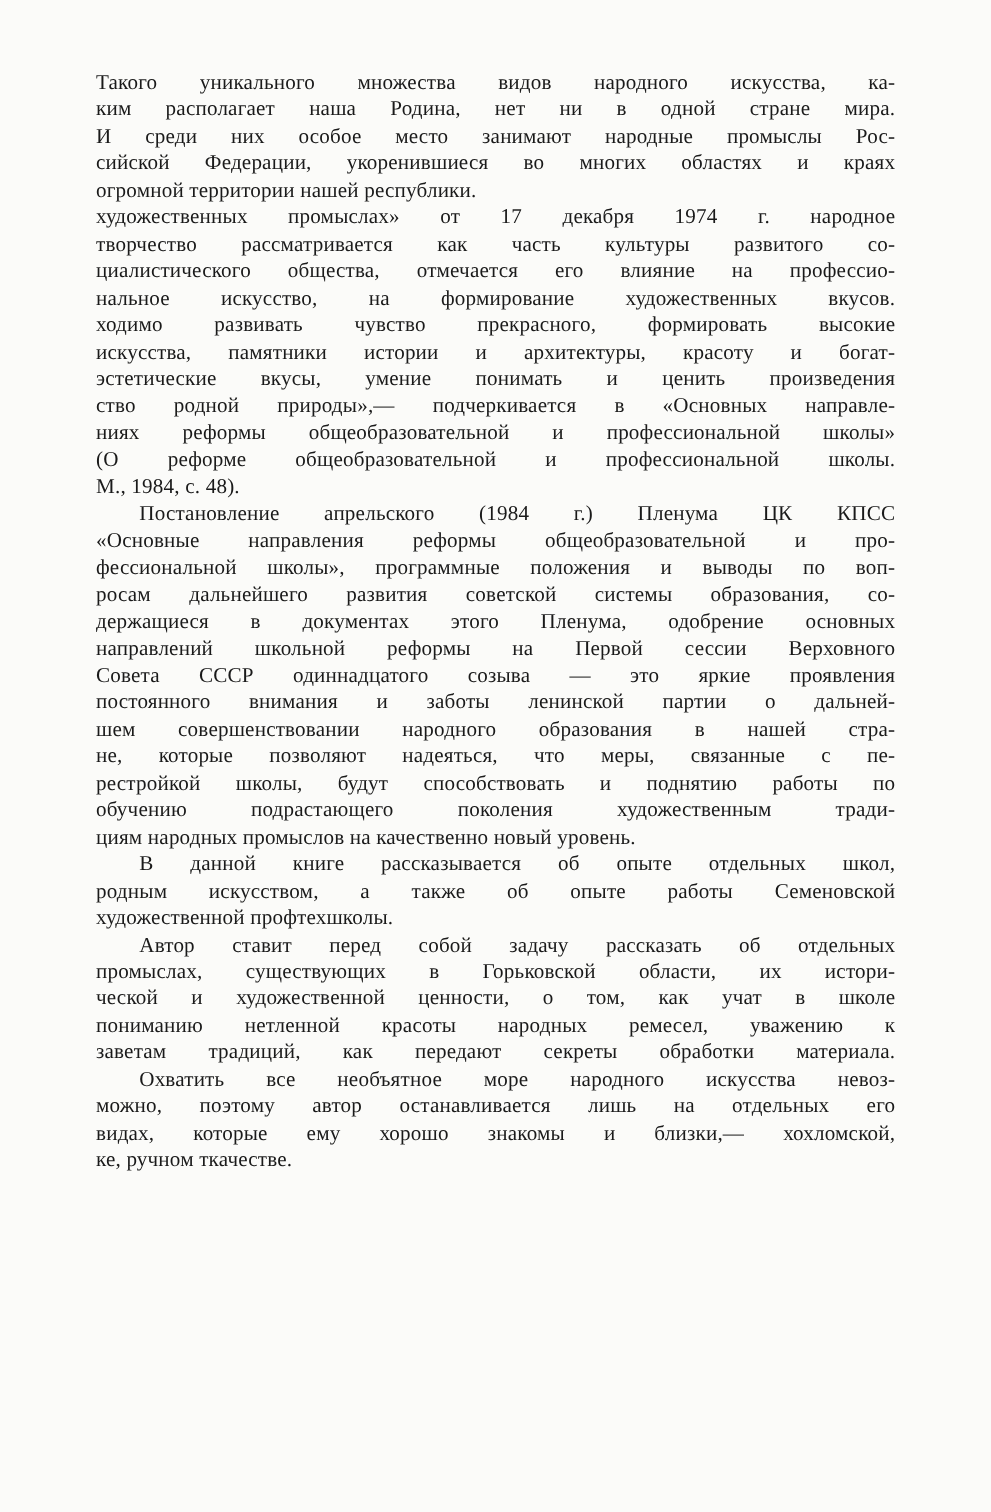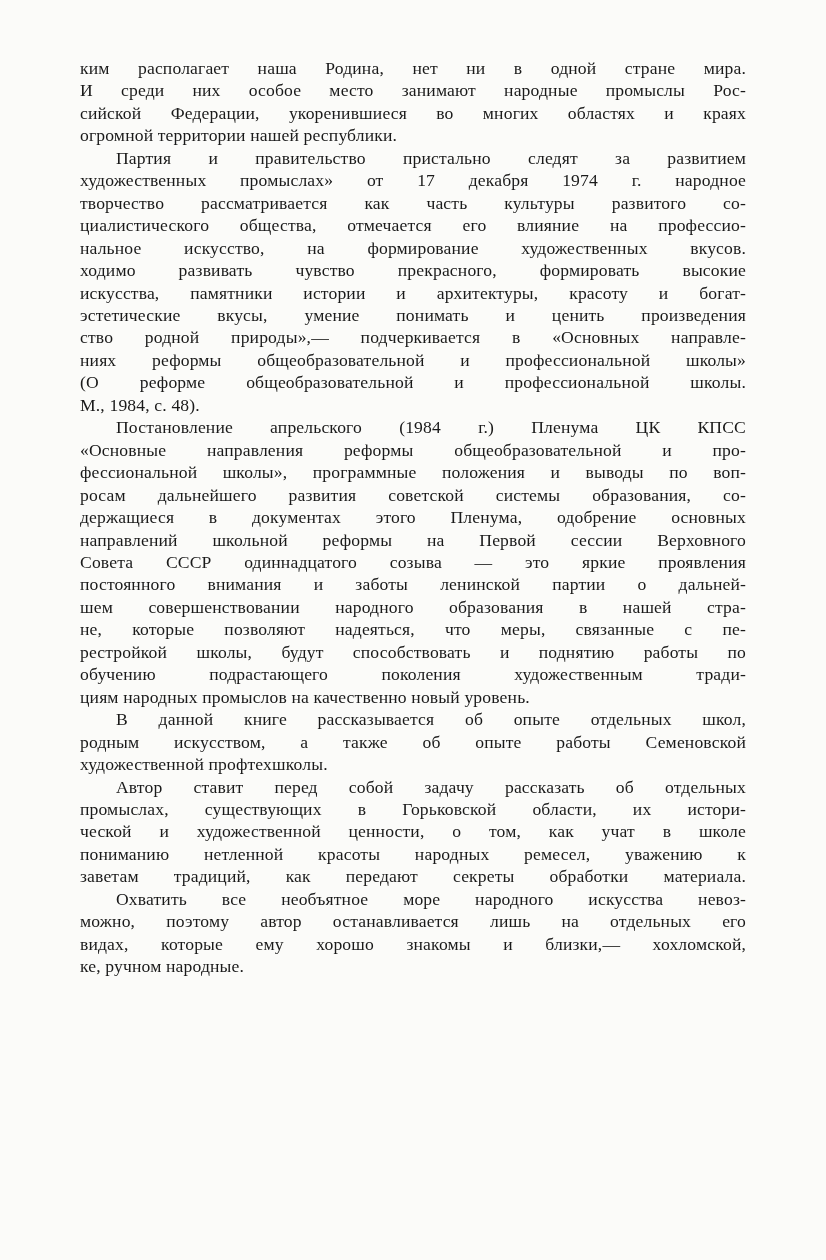--- a/index.html
+++ b/index.html
@@ -41,28 +41,28 @@
   .line.indent { text-indent: 36px; }
   .line.end { text-align-last: left; }
 </style>
 </head>
 <body>
 
 <div class="page">
   <div class="textblock">
 
     <div class="para">
+      <div class="line">Такого уникального множества видов народного искусства, ка-</div>
       <div class="line">ким располагает наша Родина, нет ни в одной стране мира.</div>
       <div class="line">И среди них особое место занимают народные промыслы Рос-</div>
       <div class="line">сийской Федерации, укоренившиеся во многих областях и краях</div>
       <div class="line end">огромной территории нашей республики.</div>
     </div>
 
     <div class="para">
-      <div class="line indent">Партия и правительство пристально следят за развитием</div>
       <div class="line">художественных промыслах» от 17 декабря 1974 г. народное</div>
       <div class="line">творчество рассматривается как часть культуры развитого со-</div>
       <div class="line">циалистического общества, отмечается его влияние на профессио-</div>
       <div class="line">нальное искусство, на формирование художественных вкусов.</div>
     </div>
 
     <div class="para">
       <div class="line">ходимо развивать чувство прекрасного, формировать высокие</div>
       <div class="line">искусства, памятники истории и архитектуры, красоту и богат-</div>
       <div class="line">эстетические вкусы, умение понимать и ценить произведения</div>
@@ -99,17 +99,17 @@
       <div class="line">промыслах, существующих в Горьковской области, их истори-</div>
       <div class="line">ческой и художественной ценности, о том, как учат в школе</div>
       <div class="line">пониманию нетленной красоты народных ремесел, уважению к</div>
       <div class="line">заветам традиций, как передают секреты обработки материала.</div>
     </div>
 
     <div class="para">
       <div class="line indent">Охватить все необъятное море народного искусства невоз-</div>
       <div class="line">можно, поэтому автор останавливается лишь на отдельных его</div>
       <div class="line">видах, которые ему хорошо знакомы и близки,— хохломской,</div>
-      <div class="line end">ке, ручном народные.</div>
+      <div class="line end">ке, ручном ткачестве.</div>
     </div>
 
   </div>
 </div>
 
 </body></html>

